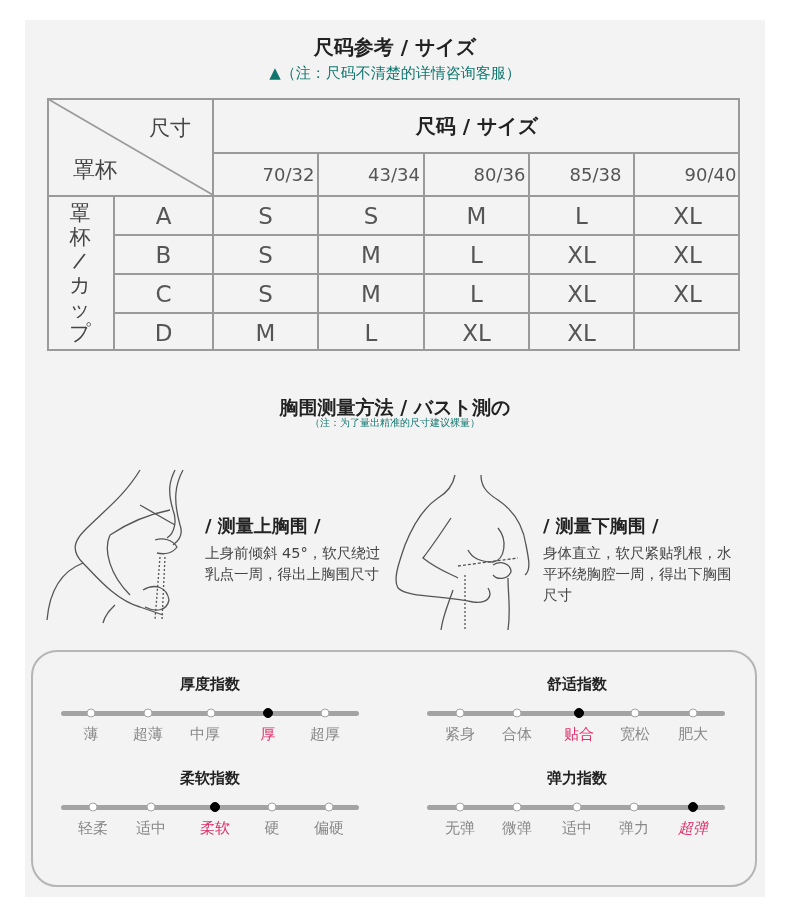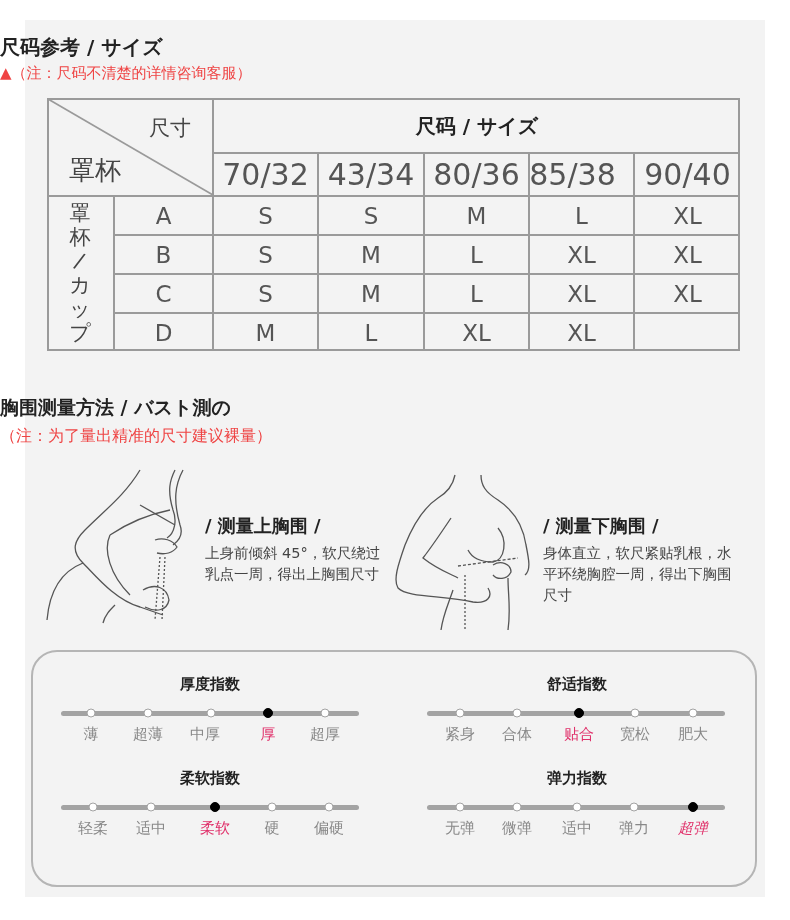--- a/index.html
+++ b/index.html
@@ -1,27 +1,27 @@
 <!DOCTYPE html>
 <html><head>
 <meta charset="utf-8">
 <style>
   html, body { margin:0; padding:0; }
   body { width:790px; height:920px; background:#ffffff; position:relative; overflow:hidden;
          font-family:"DejaVu Sans", "Liberation Sans", sans-serif; color:#333; }
   .panel { position:absolute; left:25px; top:20px; width:740px; height:877px; background:#f3f3f3; }
   .abs { position:absolute; }
-  .title { left:0; width:790px; font-weight:bold; color:#222; }
-  .red { color:#ef4444; }
+  .title { left:0; width:790px; text-align:center; font-weight:bold; color:#222; }
+  .red { color:#0f766e; }
   
   .tbl { position:absolute; left:47px; top:98px; width:693px; height:253px; border:2px solid #9a9a9a; box-sizing:border-box; }
   .line-h { position:absolute; height:2px; background:#9a9a9a; }
   .line-v { position:absolute; width:2px; background:#9a9a9a; }
   .cell { position:absolute; display:flex; align-items:center; justify-content:center; color:#444; }
-  .hdr-size { font-size:30px; color:#555; }
+  .hdr-size { font-size:18px; color:#555;padding-left:23px; }
   .val { font-size:23px; color:#555; }
   .vert { position:absolute; left:48px; top:197px; width:64px; height:152px; display:flex; flex-direction:column; align-items:center; justify-content:center; font-size:21px; color:#444; line-height:24px; }
   
   .mtitle { font-size:18px; font-weight:bold; color:#222; }
   .mdesc { font-size:14.5px; color:#444; line-height:21px; }
   
   .box { position:absolute; left:31px; top:650px; width:726px; height:237px; border:2px solid #b5b5b5; border-radius:26px; box-sizing:border-box; }
   .idx-title { position:absolute; width:300px; text-align:center; font-size:15px; font-weight:bold; color:#222; }
   .track { position:absolute; height:5px; background:#a3a3a3; border-radius:3px; }
   .dot { position:absolute; width:9px; height:9px; border-radius:50%; background:#fff; border:1px solid #a3a3a3; box-sizing:border-box; transform:translate(-50%,-50%); }
@@ -49,21 +49,21 @@
 <div class="line-v" style="left:212px;top:98px;height:253px;"></div>
 <div class="line-v" style="left:317px;top:152px;height:199px;"></div>
 <div class="line-v" style="left:423px;top:152px;height:199px;"></div>
 <div class="line-v" style="left:528px;top:152px;height:199px;"></div>
 <div class="line-v" style="left:633px;top:152px;height:199px;"></div>
 
 <svg class="abs" style="left:47px;top:98px;" width="167" height="99">
   <line x1="1" y1="1" x2="166" y2="97" stroke="#9a9a9a" stroke-width="1.6"></line>
 </svg>
 <div class="cell" style="left:140px;top:110px;width:60px;height:36px;font-size:21px;">尺寸</div>
-<div class="cell" style="left:60px;top:152px;width:70px;height:36px;font-size:26px;">罩杯</div>
+<div class="cell" style="left:60px;top:152px;width:70px;height:36px;font-size:22px;">罩杯</div>
 <div class="cell" style="left:214px;top:100px;width:526px;height:52px;font-size:20px;font-weight:bold;color:#222;">尺码 / サイズ</div>
 
 <div class="cell hdr-size" style="left:214px;top:154px;width:103px;height:41px;">70/32</div>
 <div class="cell hdr-size" style="left:319px;top:154px;width:104px;height:41px;">43/34</div>
 <div class="cell hdr-size" style="left:425px;top:154px;width:103px;height:41px;">80/36</div>
 <div class="cell hdr-size" style="left:530px;top:154px;width:85px;height:41px;">85/38</div>
 <div class="cell hdr-size" style="left:635px;top:154px;width:105px;height:41px;">90/40</div>
 
 <div class="vert">
   <span>罩</span>
@@ -96,21 +96,21 @@
 <div class="cell val" style="left:635px;top:275px;width:105px;height:37px;">XL</div>
 
 <div class="cell val" style="left:115px;top:314px;width:97px;height:37px;">D</div>
 <div class="cell val" style="left:214px;top:314px;width:103px;height:37px;">M</div>
 <div class="cell val" style="left:319px;top:314px;width:104px;height:37px;">L</div>
 <div class="cell val" style="left:425px;top:314px;width:103px;height:37px;">XL</div>
 <div class="cell val" style="left:530px;top:314px;width:103px;height:37px;">XL</div>
 <div class="cell val" style="left:635px;top:314px;width:105px;height:37px;"></div>
 
 <div class="abs title" style="top:395px;font-size:19px;">胸围测量方法 / バスト測の</div>
-<div class="abs title red" style="top:426px;font-size:16px;font-weight:normal;">（注：为了量出精准的尺寸建议裸量）</div>
+<div class="abs title red" style="top:416px;font-size:10px;font-weight:normal;">（注：为了量出精准的尺寸建议裸量）</div>
 
 <svg class="abs" style="left:45px;top:465px;" width="150" height="160" fill="none" stroke="#555" stroke-width="1.3">
   <path d="M95 5 C 80 30, 60 45, 40 65 C 30 75, 25 85, 38 98 C 50 110, 70 135, 95 142 L 118 150"></path>
   <path d="M38 98 C 20 105, 5 120, 2 155"></path>
   <path d="M130 5 C 125 15, 122 25, 128 45 C 132 55, 130 68, 122 73"></path>
   <path d="M138 5 C 130 20, 128 35, 135 60 C 138 68, 135 75, 128 80"></path>
   <path d="M95 40 L 130 60"></path>
   <path d="M65 70 C 58 85, 65 110, 85 130"></path>
   <path d="M65 70 C 80 60, 100 50, 125 45"></path>
   <path d="M110 75 C 118 72, 128 75, 132 82 C 128 88, 120 90, 112 88"></path>

